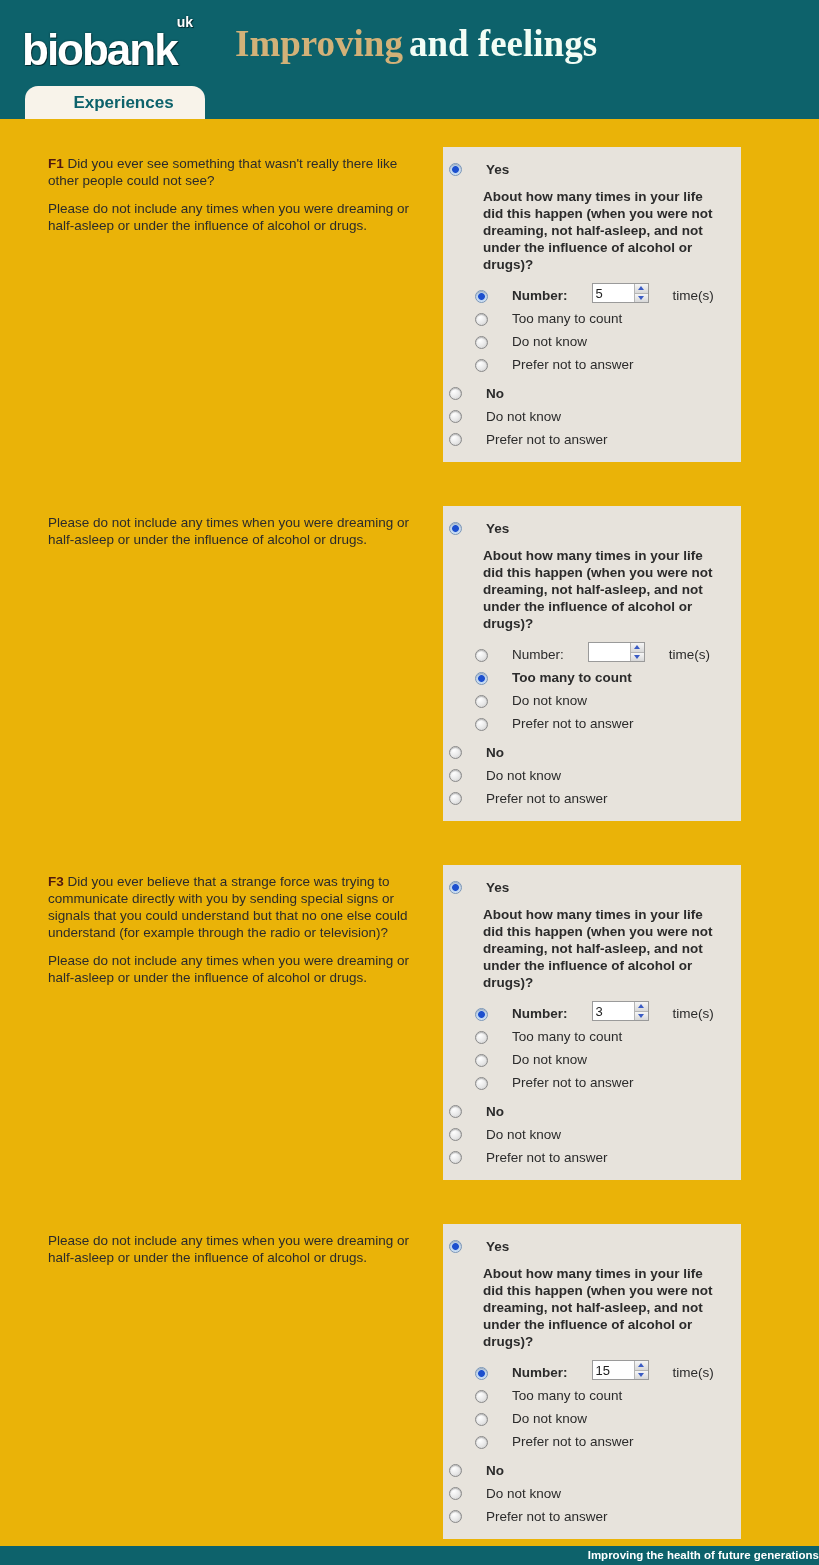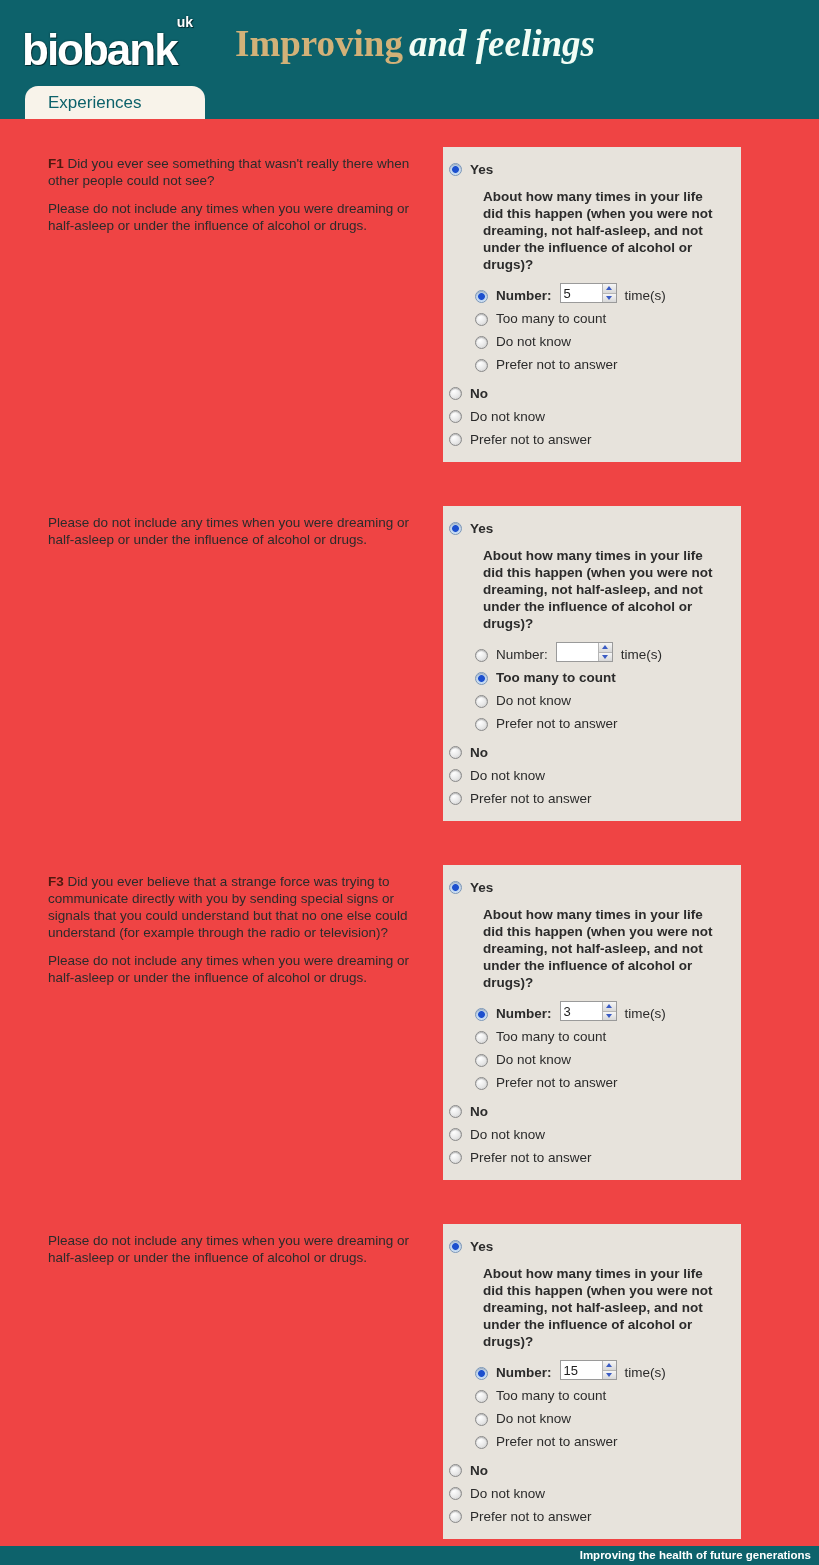--- a/index.html
+++ b/index.html
@@ -1,44 +1,44 @@
 <!DOCTYPE html>
 <html><head>
 <meta charset="utf-8">
 <style>
   * { margin:0; padding:0; box-sizing:border-box; }
   html,body { background:#f8f3ea; }
   body { font-family:"Liberation Sans", sans-serif; }
-  .page { position:relative; width:819px; height:1565px; background:#ef4444; overflow:hidden; }
+  .page { position:relative; width:819px; height:1565px; background:#eab308; overflow:hidden; }
 
   
   .header { position:relative; height:119px; background:#0d626b; }
   .logo { position:absolute; left:22px; top:14px; color:#fff; font-weight:bold;
           font-size:44px; letter-spacing:-2px;
           text-shadow:0 0 2px #062e33, 1px 1px 0 #062e33; }
   .logo sup { font-size:14px; letter-spacing:0; vertical-align:38px; }
   .title { position:absolute; left:235px; top:22px; font-family:"Liberation Serif", serif;
            font-size:37px; font-weight:bold; white-space:nowrap; }
   .title .accent { color:#d2b178; }
-  .title .ital { color:#f2fdf5; font-style:italic; margin-left:6px; }
+  .title .ital { color:#f2fdf5; margin-left:6px; }
   .tab { position:absolute; left:25px; bottom:0; width:180px; height:33px;
          background:#f8f3ea; border-radius:13px 13px 0 0; }
-  .tab span { display:block; padding:7px 0 0 23px; font-size:17px; font-weight:normal; color:#0d626b; }
+  .tab span { display:block; padding:7px 0 0 17px; font-size:17px; font-weight:bold; color:#0d626b;text-align:center; }
 
   
   .qblock { display:flex; margin:0 78px 44px 48px; }
   .qblock.first { margin-top:28px; }
   .qcol { width:387px; padding-top:8px; padding-right:12px; color:#2b2b2b;
           font-size:13.5px; line-height:17px; }
   .qcol .qtext { margin-bottom:11px; }
   .qid { font-weight:bold; color:#50190f; }
   .apanel { width:298px; min-height:290px; background:#e7e3dc; padding:8px 6px; margin-left:auto;
             color:#2b2b2b; font-size:13.5px; }
 
-  .opt { display:flex; align-items:center; gap:8px; margin:6px 0; min-height:17px; }
+  .opt { display:flex; align-items:center; gap:24px; margin:6px 0; min-height:17px; }
   .opt.sub { margin-left:26px;align-items:flex-end; }
   .opt.gap-top { margin-top:13px;font-weight:bold; }
   .bold { font-weight:bold; }
   .subq { margin:10px 0 10px 34px; width:240px; line-height:17px;font-weight:bold; }
 
   
   .radio { flex:0 0 13px; width:13px; height:13px; border-radius:50%;
            border:1px solid #8a8a8a;
            background:radial-gradient(circle at 35% 30%, #ffffff 0%, #e8e8e8 55%, #c9c9c9 100%);
            box-shadow:inset 0 1px 1px rgba(0,0,0,.25); cursor:pointer; }
@@ -53,38 +53,38 @@
   .spin { flex:1; display:flex; align-items:center; justify-content:center;
           background:linear-gradient(#f6f6f6,#d8d8d8); cursor:pointer; }
   .spin + .spin { border-top:1px solid #b5b5b5; }
   .spin-up::after { content:""; border-left:3px solid transparent; border-right:3px solid transparent;
                     border-bottom:4px solid #3a5bc4; }
   .spin-down::after { content:""; border-left:3px solid transparent; border-right:3px solid transparent;
                       border-top:4px solid #3a5bc4; }
 
   .footer { position:absolute; left:0; bottom:0; width:819px; height:19px; background:#0d626b;
             color:#fff; font-size:11.5px; font-weight:bold; text-align:right;
-            line-height:19px; padding-right:8px; }
+            line-height:19px; padding-right:0; }
 </style>
 </head>
 <body>
 
 <div class="page">
 
   <div class="header">
     <div class="logo"><span>biobank</span><sup>uk</sup></div>
     <div class="title"><span class="accent">Improving</span><span class="ital">and feelings</span></div>
     <div class="tab">
         <span>Experiences</span>
       </div>
   </div>
 
   <div class="qblock first">
     <div class="qcol">
-      <p class="qtext"><span class="qid">F1</span> <span>Did you ever see something that wasn't really there when other people could not see?</span></p>
+      <p class="qtext"><span class="qid">F1</span> <span>Did you ever see something that wasn't really there like other people could not see?</span></p>
       <p class="qnote">Please do not include any times when you were dreaming or half-asleep or under the influence of alcohol or drugs.</p>
     </div>
     <div class="apanel">
       <div class="opt">
           <span class="radio checked"></span>
           <span class="bold">Yes</span>
         </div>
       <p class="subq">About how many times in your life did this happen (when you were not dreaming, not half-asleep, and not under the influence of alcohol or drugs)?</p>
       <div class="opt sub">
         <span class="radio checked"></span>

